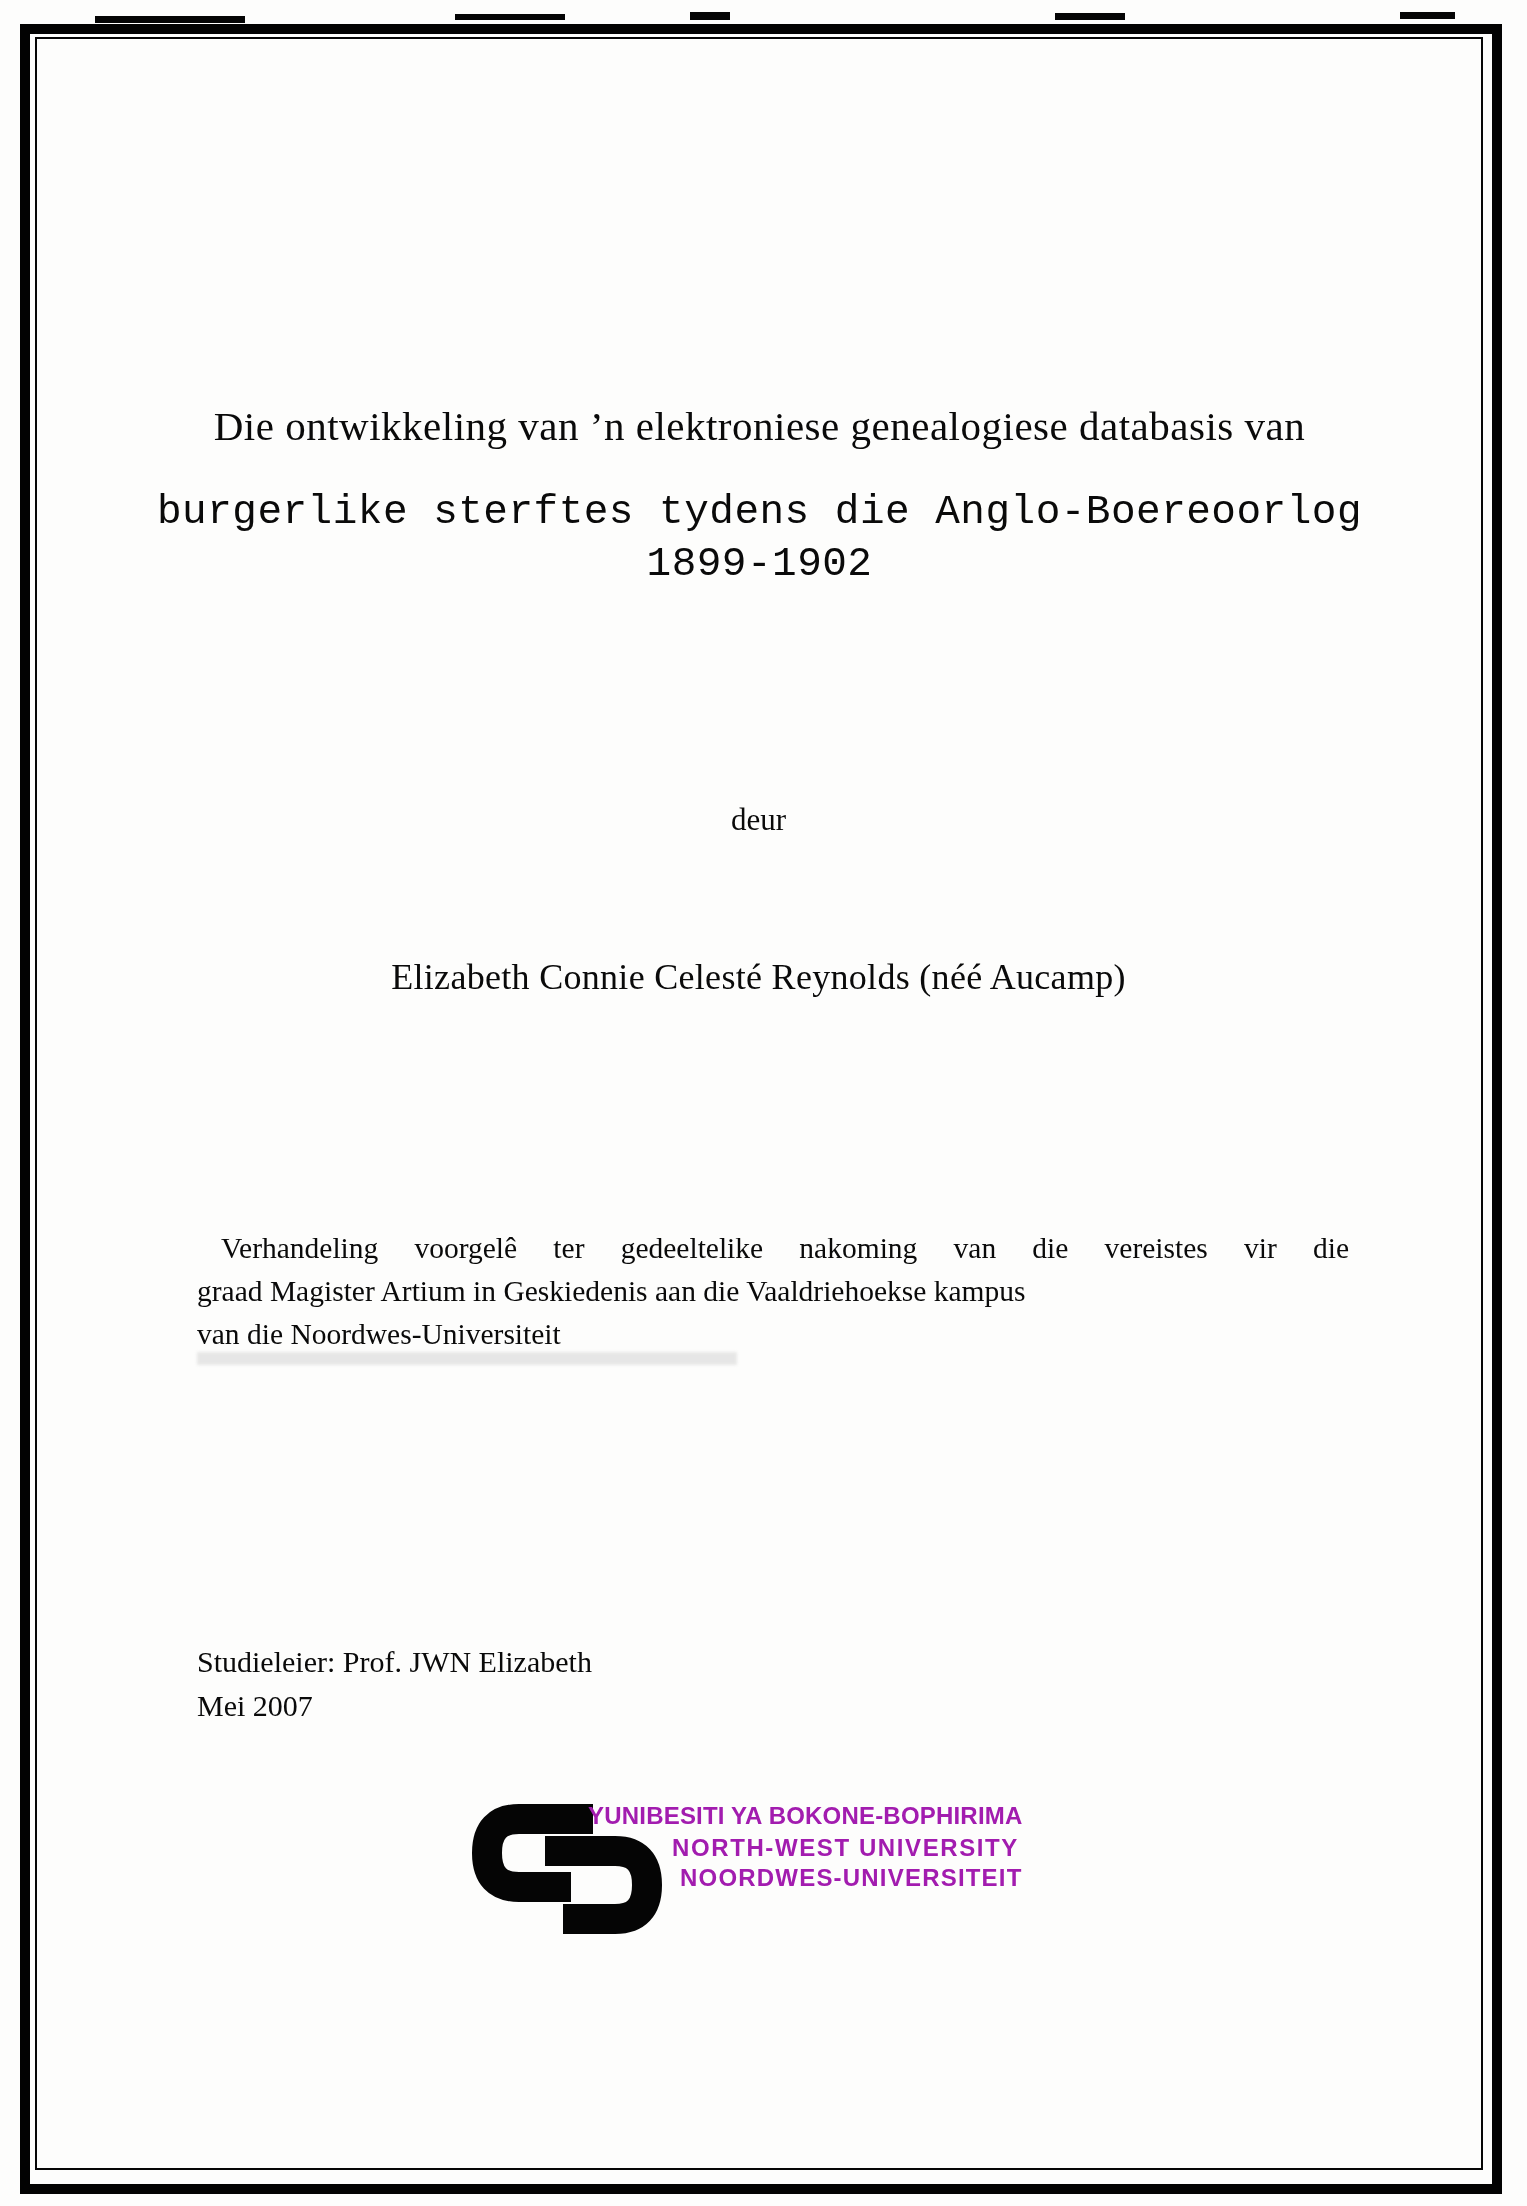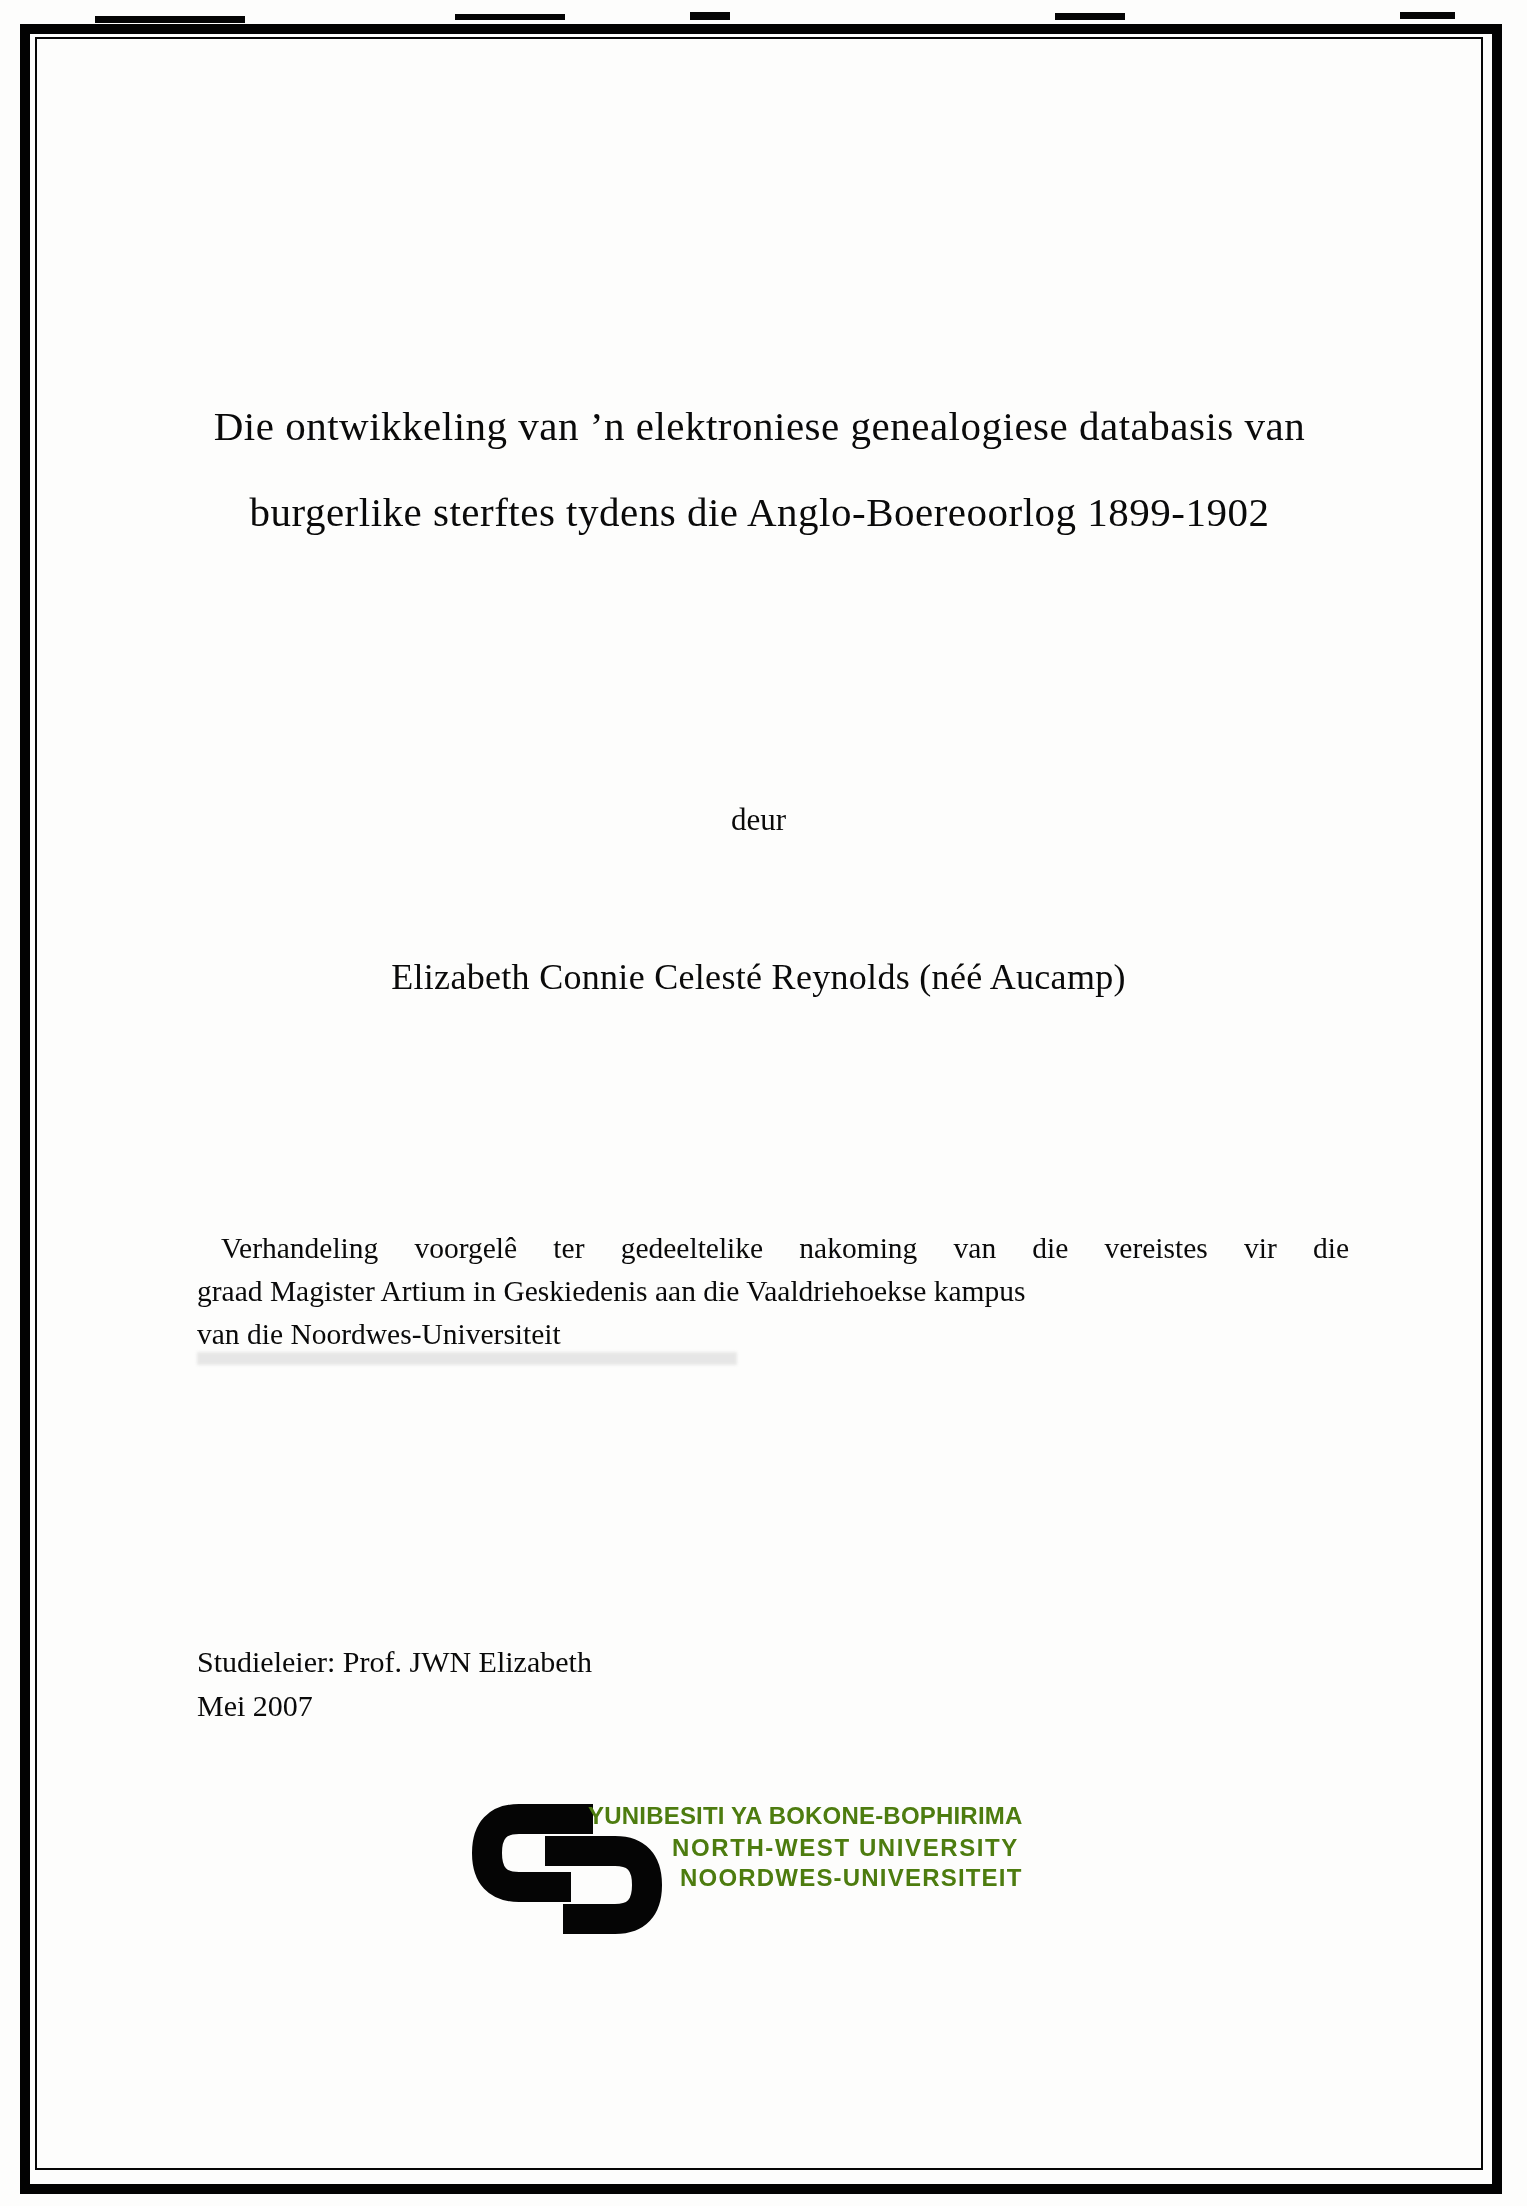--- a/index.html
+++ b/index.html
@@ -34,21 +34,21 @@
   }
 
   .title {
     position: absolute;
     left: 110px; right: 118px; top: 400px;
     text-align: center;
     font-size: 41px;
     line-height: 52px;
     letter-spacing: 0.5px;
   }
-  .title-line2 { margin-top: 34px; }
+  .title-line2 { margin-top: 34px; font-family: Liberation Mono, monospace; }
 
   .byline {
     position: absolute;
     left: 0; right: 10px; top: 802px;
     text-align: center;
     font-size: 31px;
   }
 
   .author {
     position: absolute;
@@ -83,21 +83,21 @@
     left: 467px; top: 1797px;
     width: 640px; height: 145px;
   }
   .logo svg { position: absolute; left: 0; top: 2px; }
   .logo-line {
     position: absolute;
     font-family: "Liberation Sans", sans-serif;
     font-weight: bold;
     font-size: 24px;
     white-space: nowrap;
-    color: #4d7c0f;
+    color: #a21caf;
   }
   .logo-line1 { left: 121px; top: 5px; letter-spacing: 0.2px; }
   .logo-line2 { left: 205px; top: 37px; letter-spacing: 1.6px; }
   .logo-line3 { left: 213px; top: 67px; letter-spacing: 1.2px; }
 </style>
 </head>
 <body>
 
 <div class="page">
 

